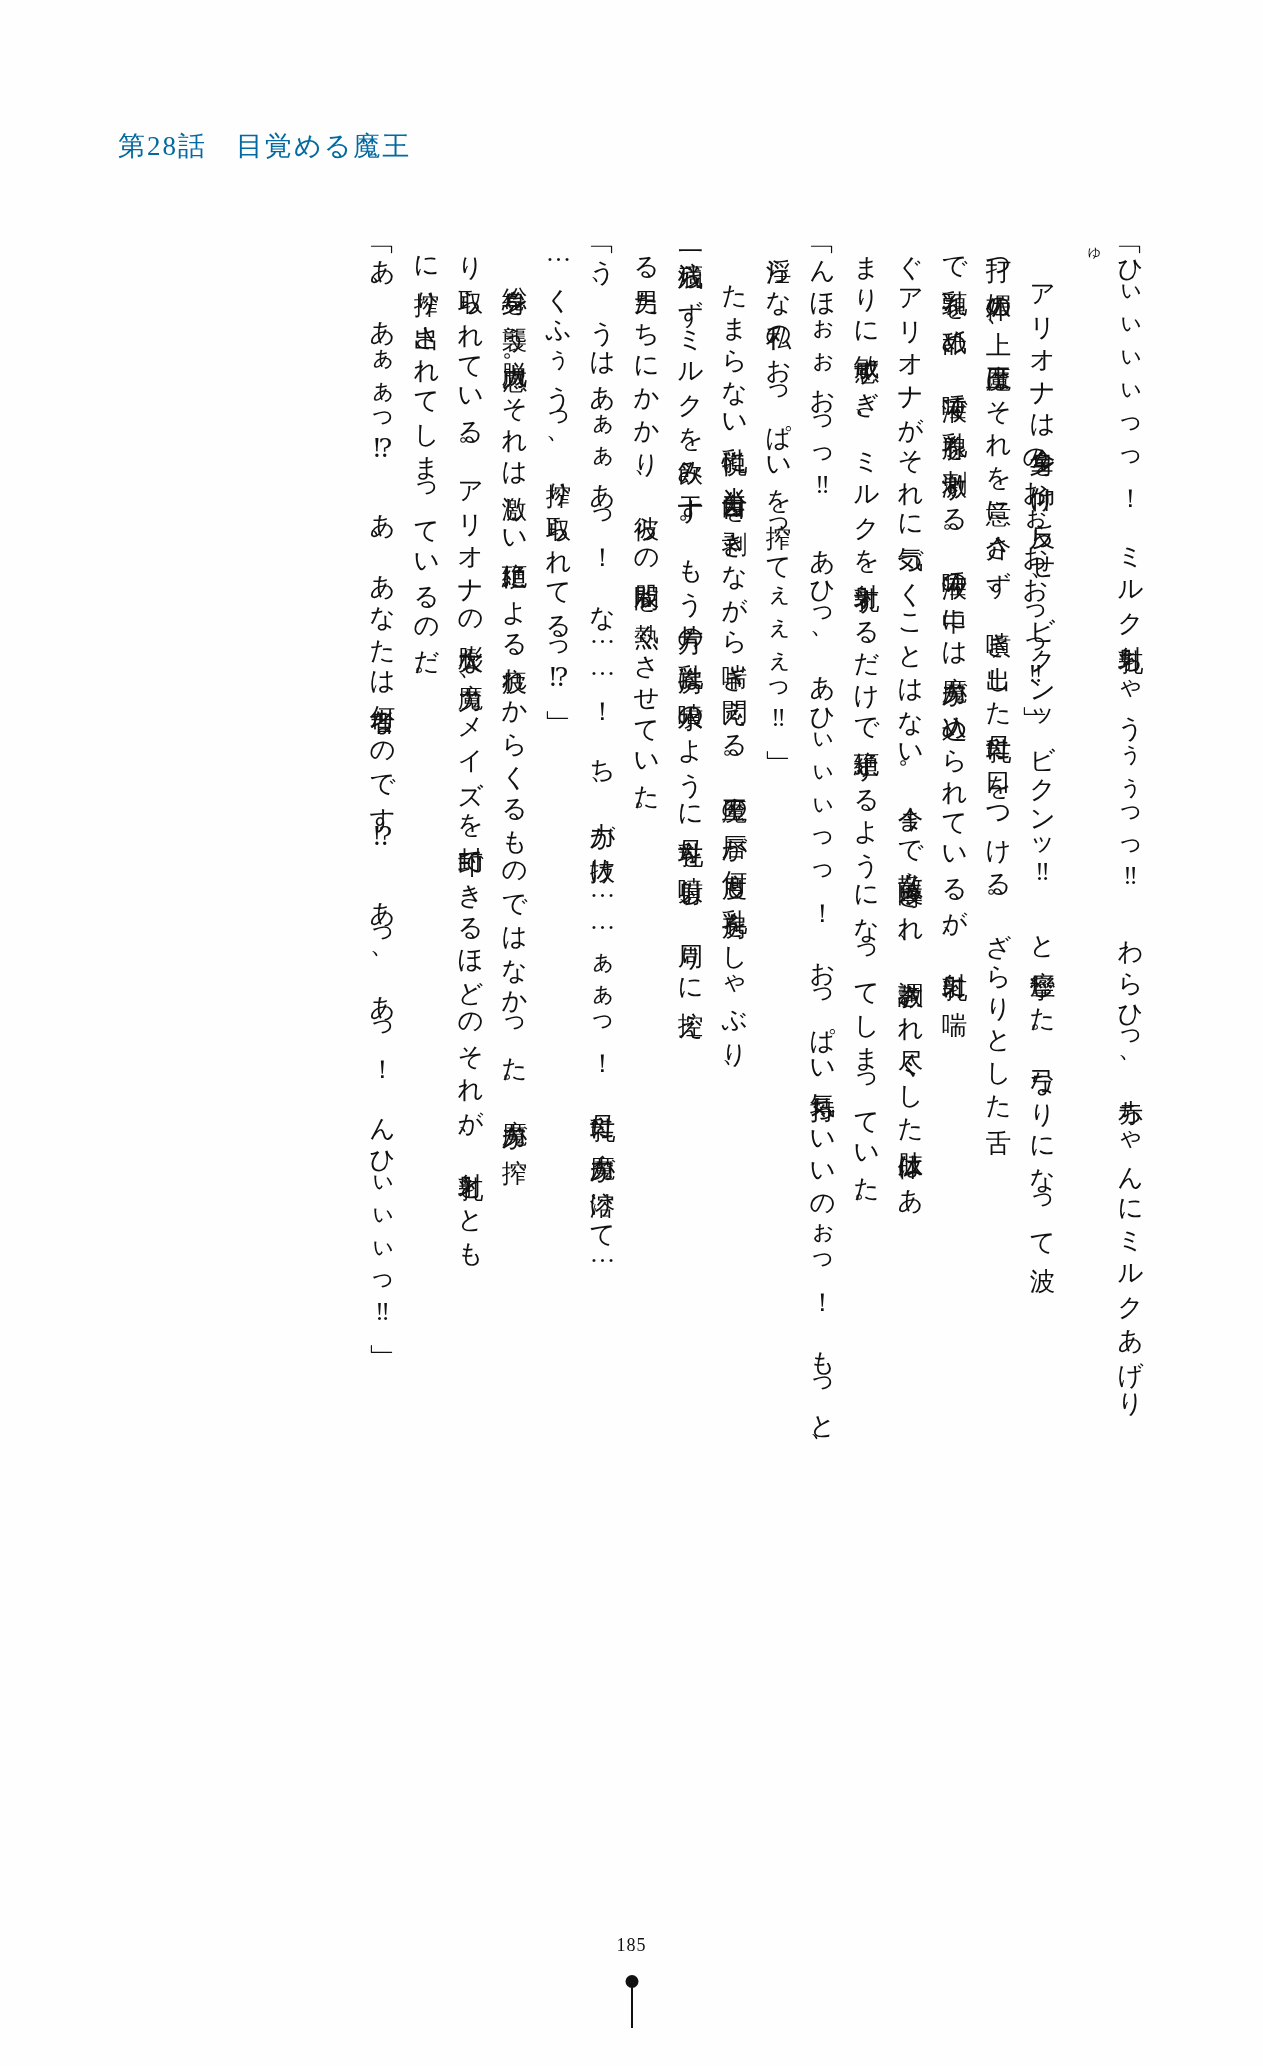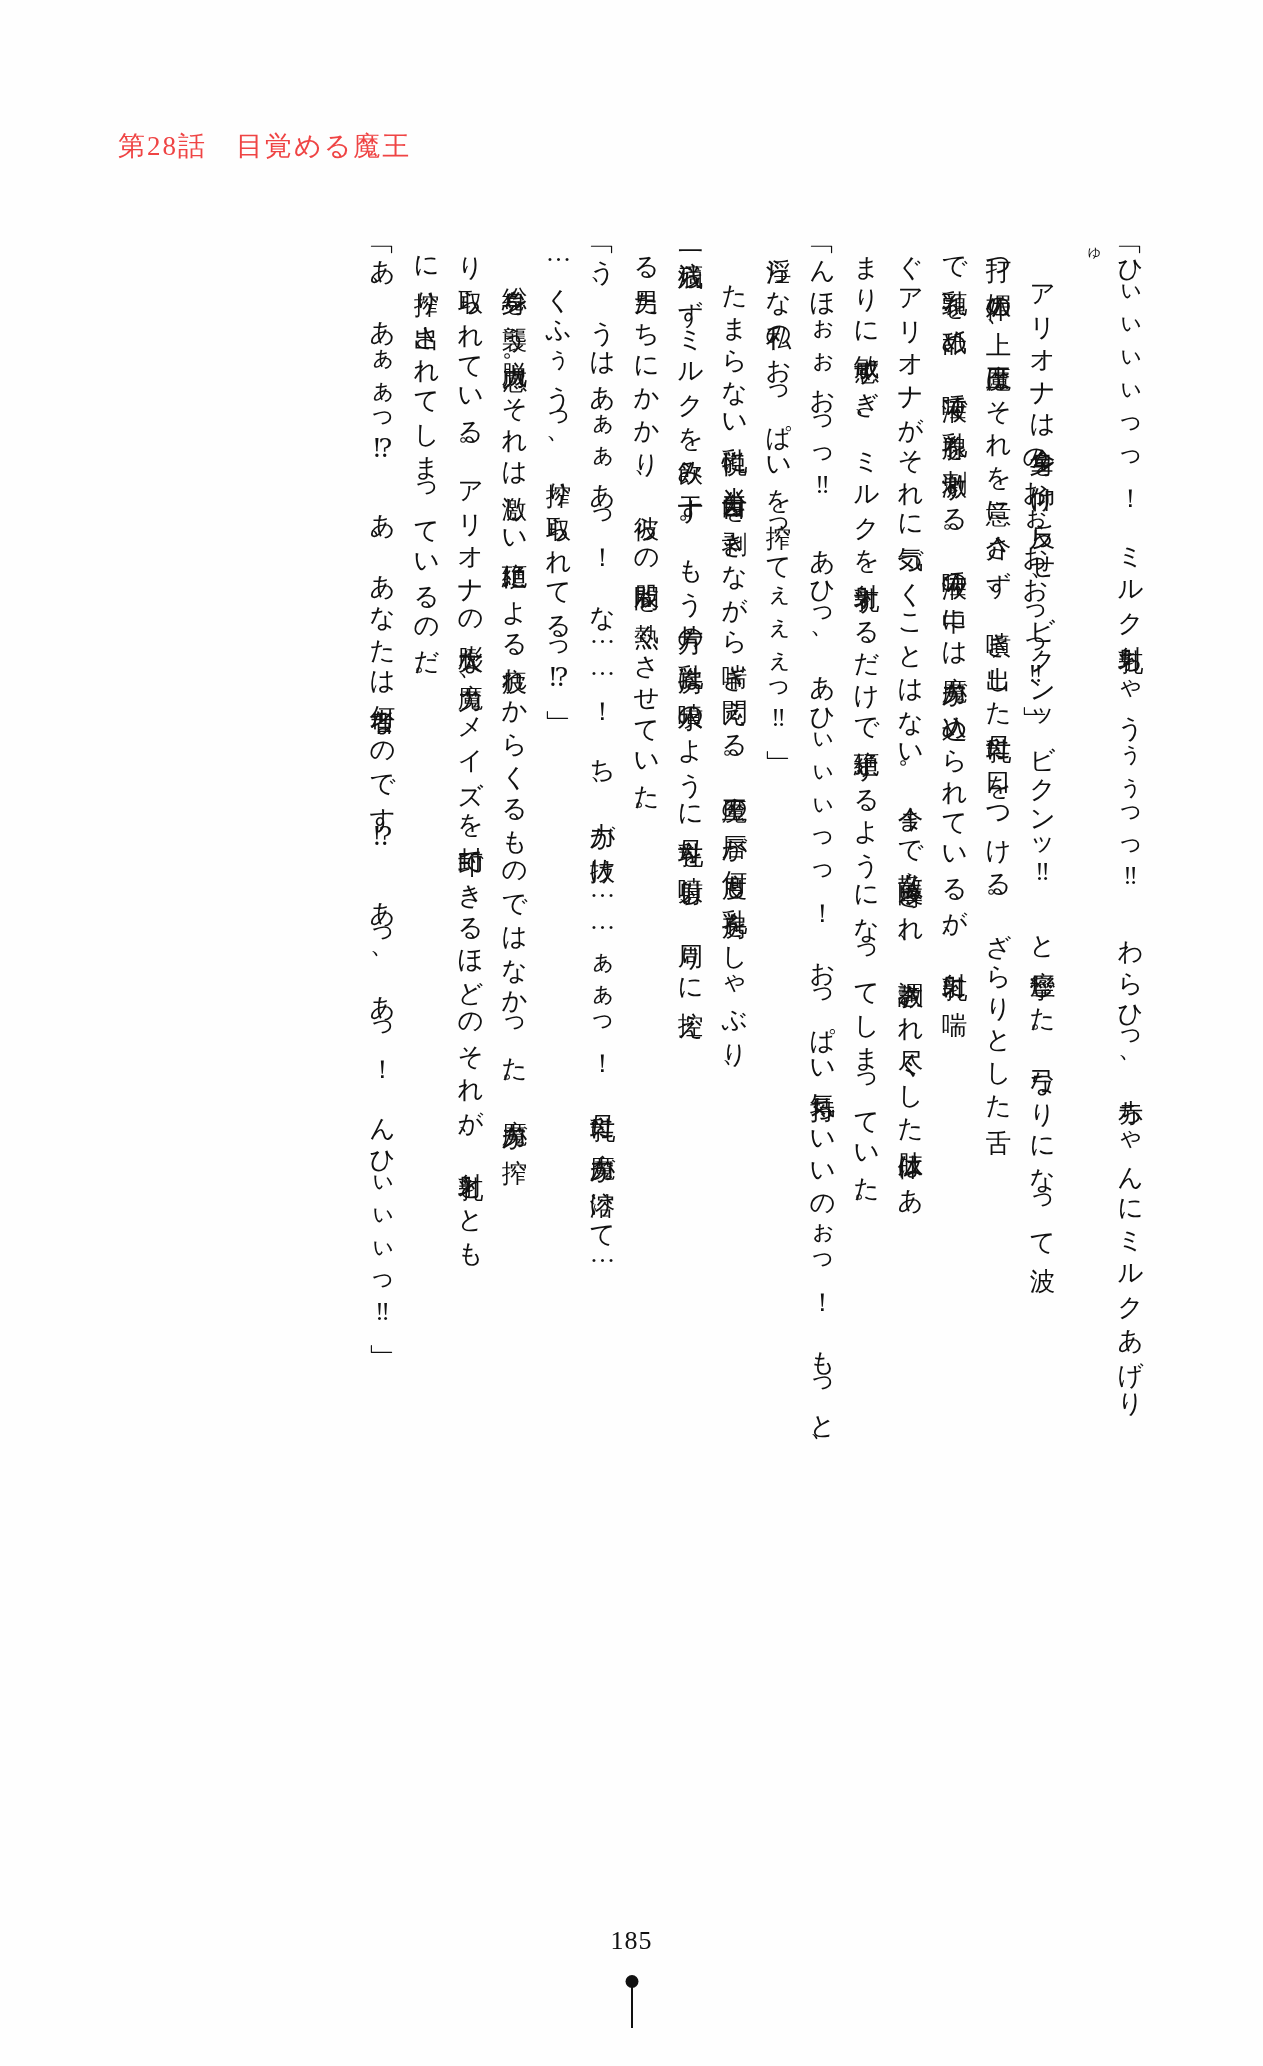--- a/index.html
+++ b/index.html
@@ -17,21 +17,21 @@
     background: #fefefe;
     overflow: hidden;
   }
   
   .chapter-heading {
     position: absolute;
     top: 128px;
     left: 118px;
     font-size: 27px;
     letter-spacing: 2px;
-    color: #ef4444;
+    color: #0369a1;
     white-space: pre;
   }
   
   .body-text {
     position: absolute;
     top: 238px;
     right: 120px;
     height: 1560px;
     width: 1030px;
     display: flex;
@@ -67,21 +67,21 @@
     letter-spacing: 1px;
     color: #111;
     line-height: 1;
   }
   .page-number {
     position: absolute;
     bottom: 110px;
     left: 0;
     width: 100%;
     text-align: center;
-    font-size: 26px;
+    font-size: 18px;
     color: #111;
     letter-spacing: 1px;
   }
   .footer-mark {
     position: absolute;
     bottom: 38px;
     left: 50%;
     transform: translateX(-50%);
     width: 2px;
     height: 46px;

